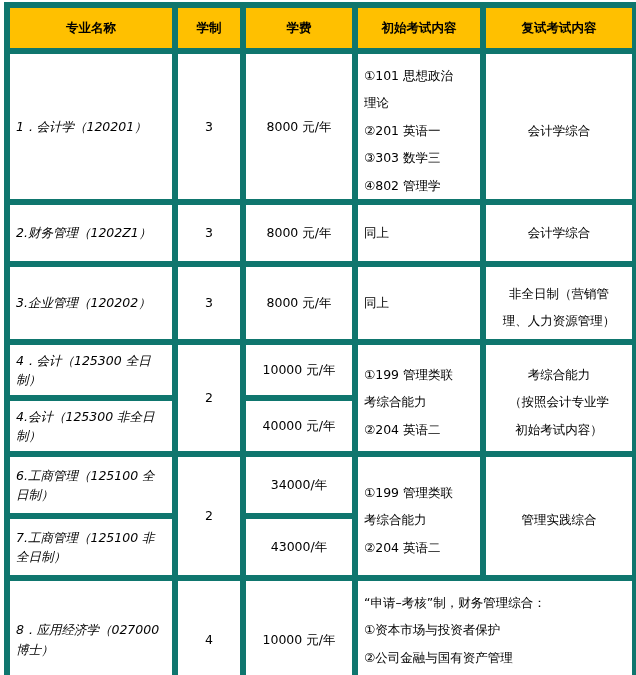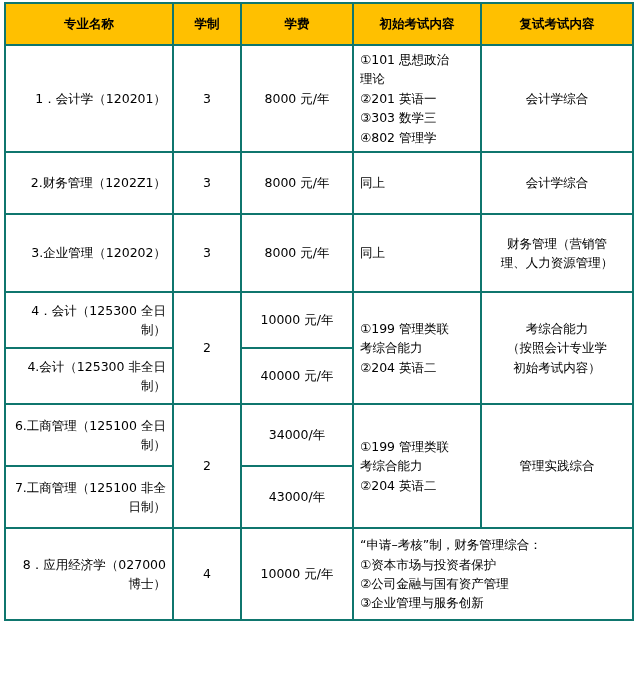--- a/index.html
+++ b/index.html
@@ -16,21 +16,21 @@
     width: 636px;
     box-sizing: border-box;
     padding: 2px 4px 4px 4px;
   }
   table.major-table {
     border-collapse: collapse;
     width: 628px;
     table-layout: fixed;
   }
   table.major-table td, table.major-table th {
-    border: 2px solid #0f766e;
+    border: 6px solid #0f766e;
     font-size: 12.5px;
     color: #000000;
     padding: 4px 6px;
     vertical-align: middle;
     line-height: 1.55;
   }
   thead th {
     background: #FFC000;
     font-weight: bold;
     text-align: center;
@@ -39,30 +39,32 @@
     padding: 4px 2px;
   }
   
   col.c0 { width: 168px; }
   col.c1 { width: 68px; }
   col.c2 { width: 112px; }
   col.c3 { width: 128px; }
   col.c4 { width: 152px; }
 
   td.name {
-    text-align: right;
+    text-align: left;
+    font-style: italic;
   }
   td.center {
     text-align: center;
   }
   td.left {
     text-align: left;
   }
   .cell-lines > div {
     white-space: normal;
+    margin-top: 8px;
   }
 </style>
 </head>
 <body>
 
 <div class="table-wrap">
   <table class="major-table">
     <colgroup>
       <col class="c0">
         <col class="c1">
@@ -104,21 +106,21 @@
         <td class="left">同上</td>
         <td class="center">会计学综合</td>
       </tr>
 
       <tr style="height:78px">
         <td class="name">3.企业管理（120202）</td>
         <td class="center">3</td>
         <td class="center">8000 元/年</td>
         <td class="left">同上</td>
         <td class="center cell-lines">
-          <div>财务管理（营销管</div>
+          <div>非全日制（营销管</div>
           <div>理、人力资源管理）</div>
         </td>
       </tr>
 
       <tr style="height:56px">
         <td class="name">4．会计（125300 全日制）</td>
         <td class="center" rowspan="2">2</td>
         <td class="center">10000 元/年</td>
         <td class="left cell-lines" rowspan="2">
           <div>①199 管理类联</div>

